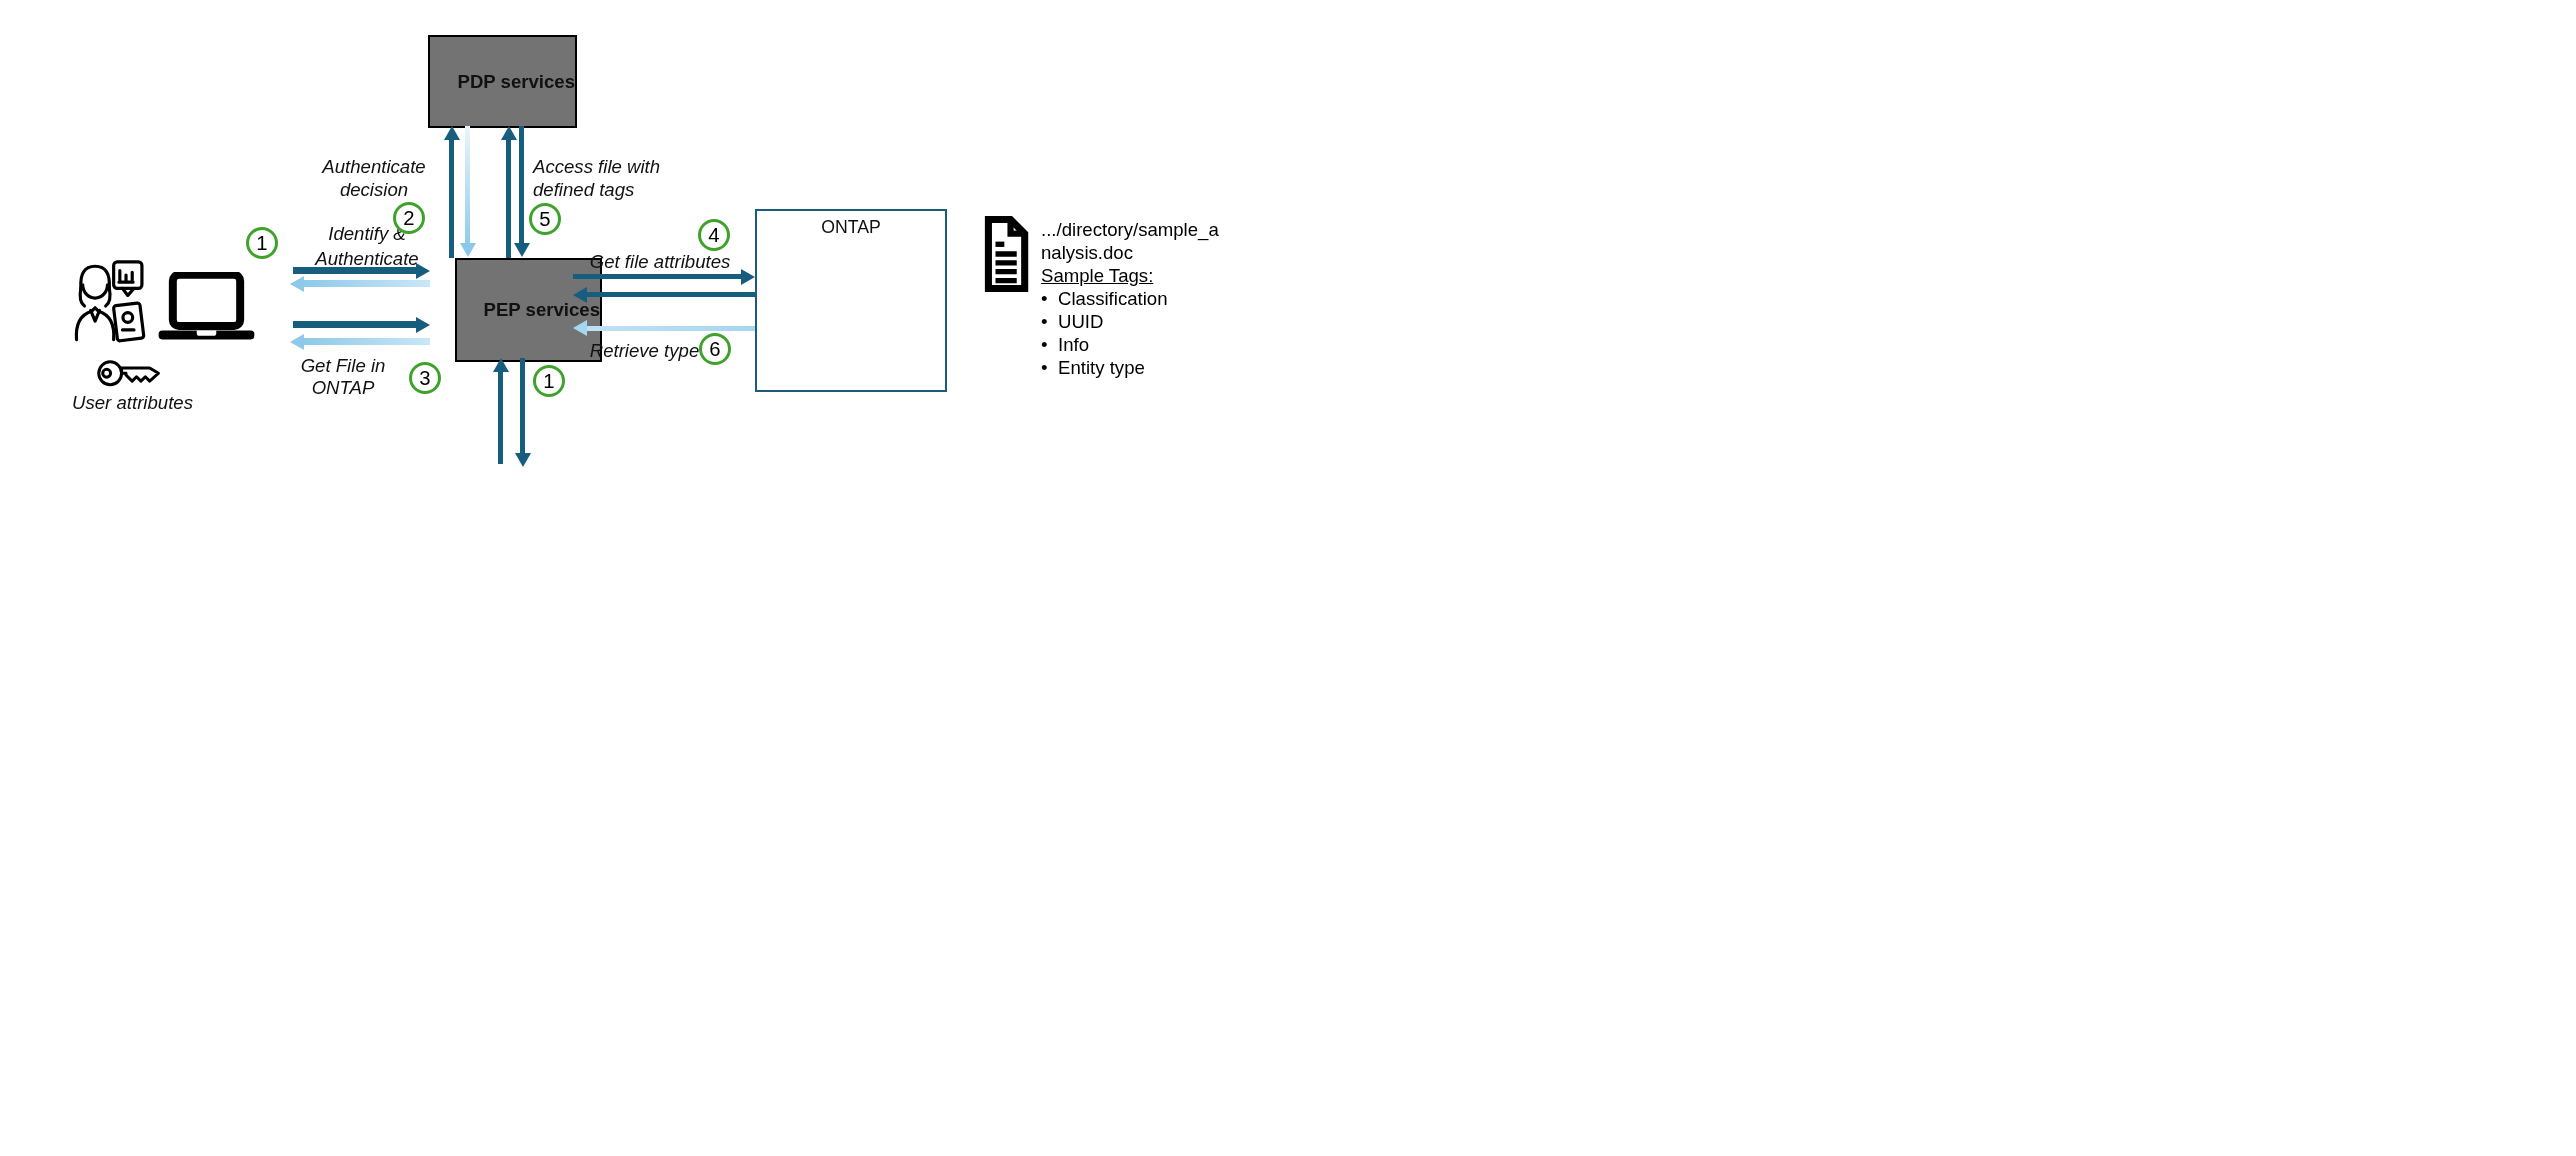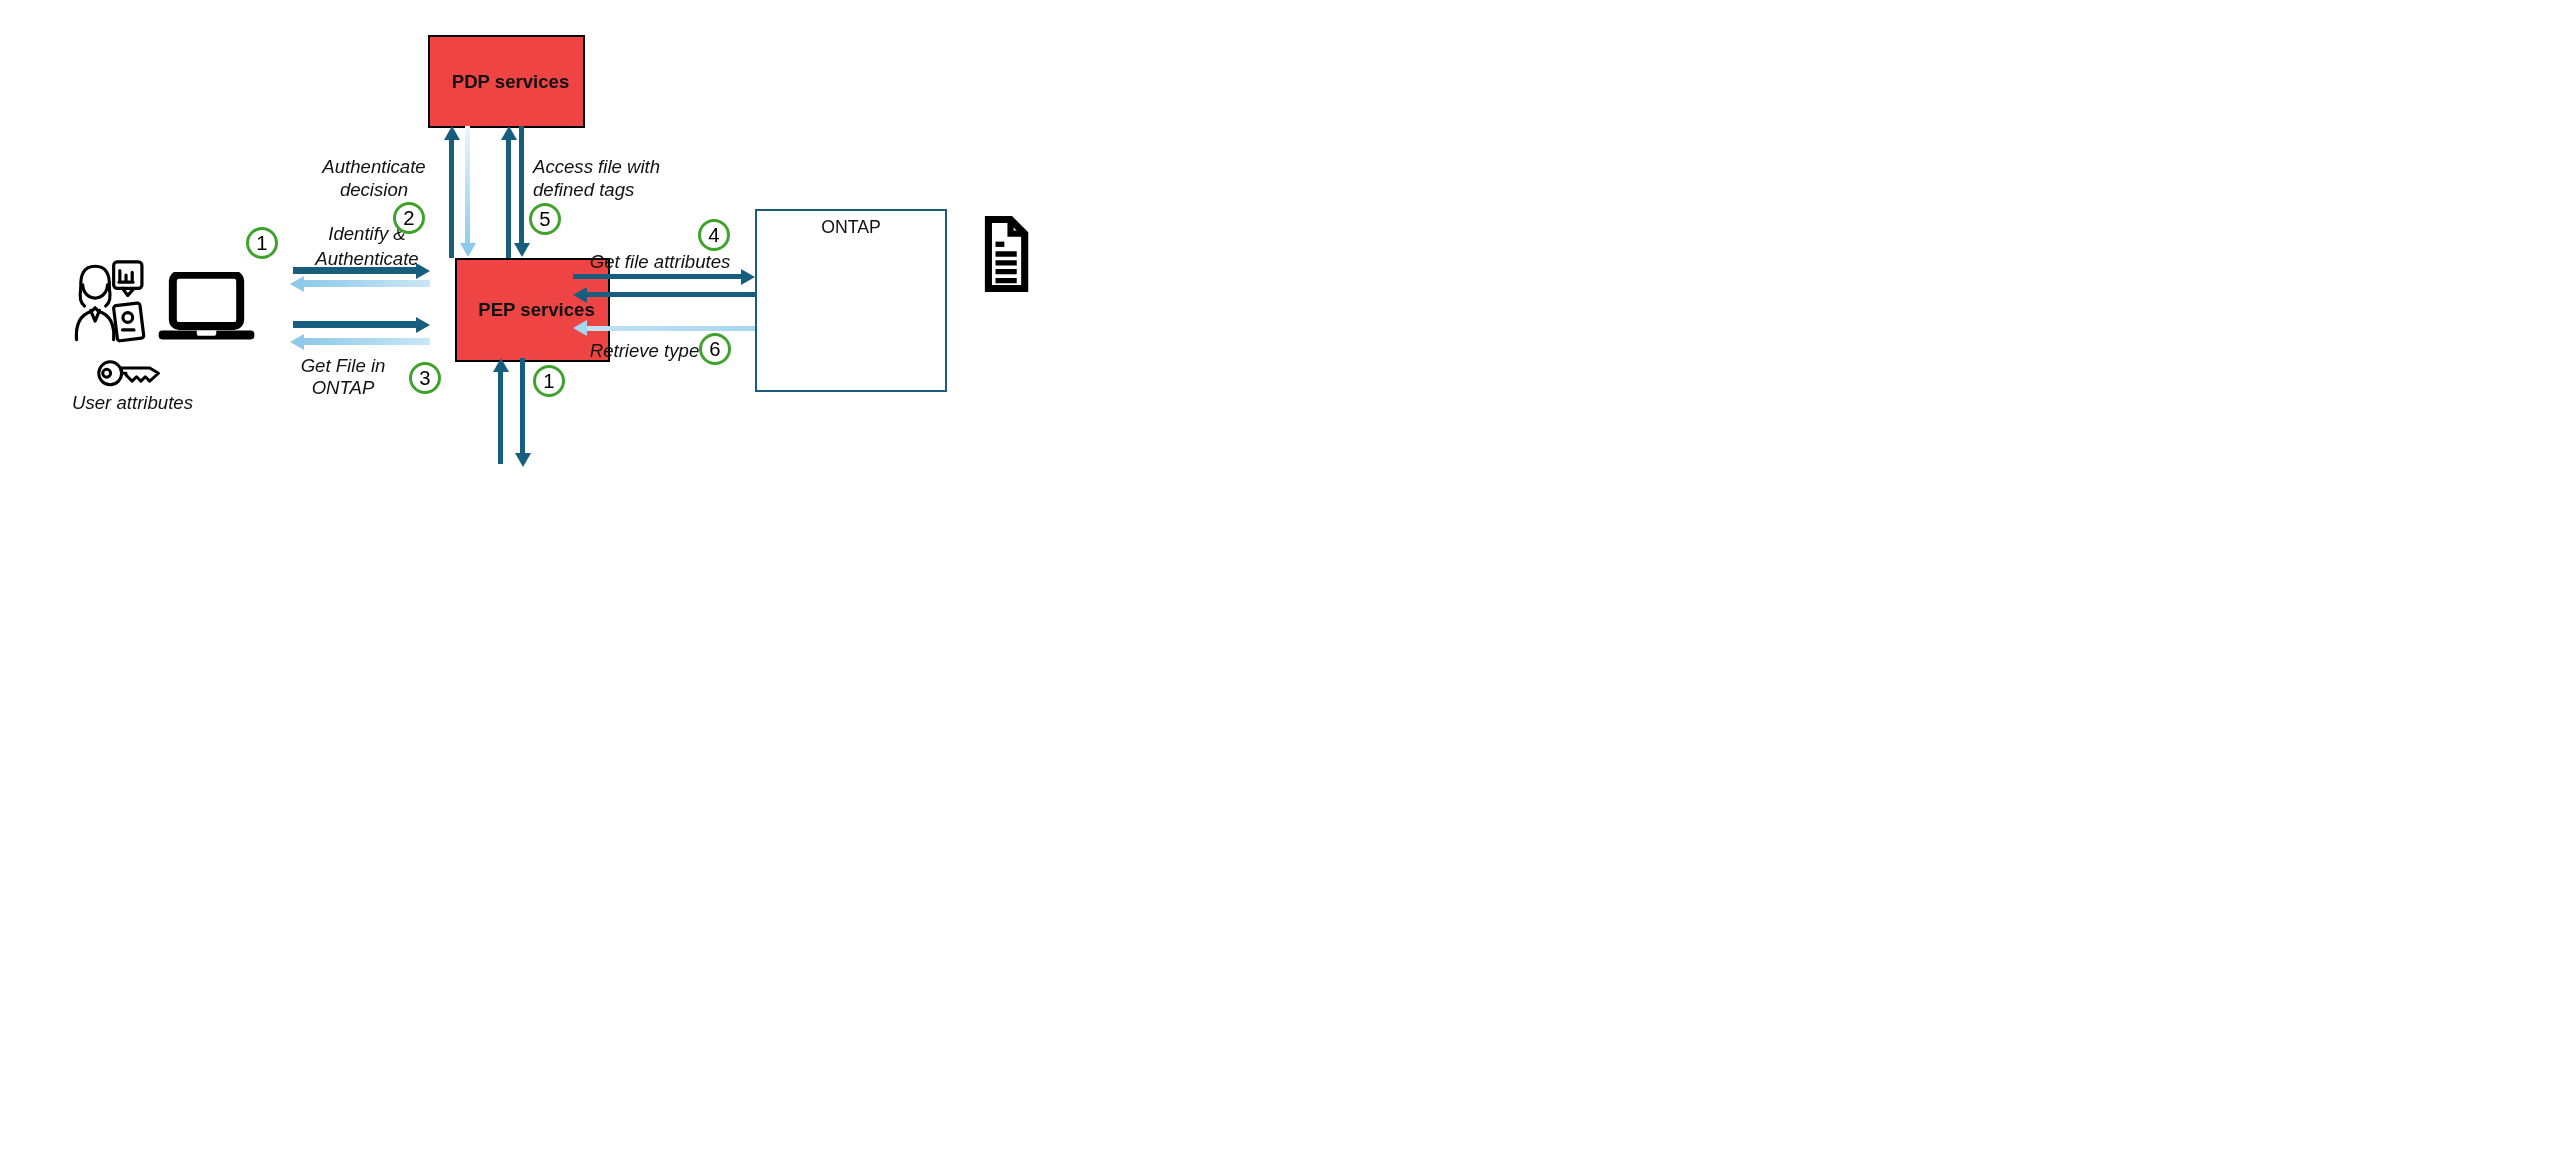--- a/index.html
+++ b/index.html
@@ -5,21 +5,21 @@
   :root{
     --dark-arrow:#175E7E;
     --light-arrow:#A6D6F0;
     --step-green:#3FA32B;
     --ontap-border:#1D5B7B;
   }
   html,body{margin:0;padding:0;background:#fff;}
   body{font-family:"Liberation Sans",sans-serif;color:#111;}
   #canvas{position:relative;width:1288px;height:579px;background:#fff;overflow:hidden;}
 
-  .box{position:absolute;background:#ef4444;border:2.7px solid #000;display:flex;align-items:center;justify-content:center;font-weight:bold;font-size:18.6px;text-align:center;padding-left:8px;}
+  .box{position:absolute;background:#737373;border:2.7px solid #000;display:flex;align-items:center;justify-content:flex-end;font-weight:bold;font-size:18.6px;text-align:center;}
   .ontap-outer{position:absolute;background:#fff;border:2.7px solid var(--ontap-border);}
   .ontap-title{position:absolute;top:6.2px;left:0;right:0;text-align:center;font-size:17.7px;font-weight:400;}
   .ontap-inner{position:absolute;background:#fff;border:2.7px solid #000;display:flex;flex-direction:column;align-items:center;justify-content:center;font-weight:bold;font-size:17.7px;line-height:22px;text-align:center;}
 
   .lbl{position:absolute;font-size:18.6px;line-height:23px;color:#111;font-style:italic;}
   .center{text-align:center;}
 
   .step{position:absolute;width:32px;height:32px;box-sizing:border-box;border:3.1px solid var(--step-green);border-radius:50%;background:#fff;display:flex;align-items:center;justify-content:center;font-size:20.3px;color:#000;}
 
   .shaft{position:absolute;}
@@ -167,15 +167,32 @@
     </g>
   </svg>
 
   <svg style="left:984px;top:215px;" width="46" height="78" viewBox="0 0 52 88">
     <path d="M5 5 H30 L46 21 V83 H5 Z" fill="none" stroke="#000" stroke-width="8" stroke-linejoin="miter"></path>
     <path d="M30 5 V21 H46" fill="none" stroke="#000" stroke-width="7"></path>
     <path d="M13 33 h10" stroke="#000" stroke-width="6"></path>
     <path d="M13 44 h24 M13 54 h24 M13 64 h24 M13 74 h24" stroke="#000" stroke-width="6"></path>
   </svg>
 
+  <div class="fileinfo">
+    <div>.../directory/sample_a</div>
+    <div>nalysis.doc</div>
+    <div><span class="u">Sample Tags:</span></div>
+    <div class="bullet">
+        <span>Classification</span>
+      </div>
+    <div class="bullet">
+        <span>UUID</span>
+      </div>
+    <div class="bullet">
+        <span>Info</span>
+      </div>
+    <div class="bullet">
+        <span>Entity type</span>
+      </div>
+  </div>
 
 </div>
 
 
 </body></html>

